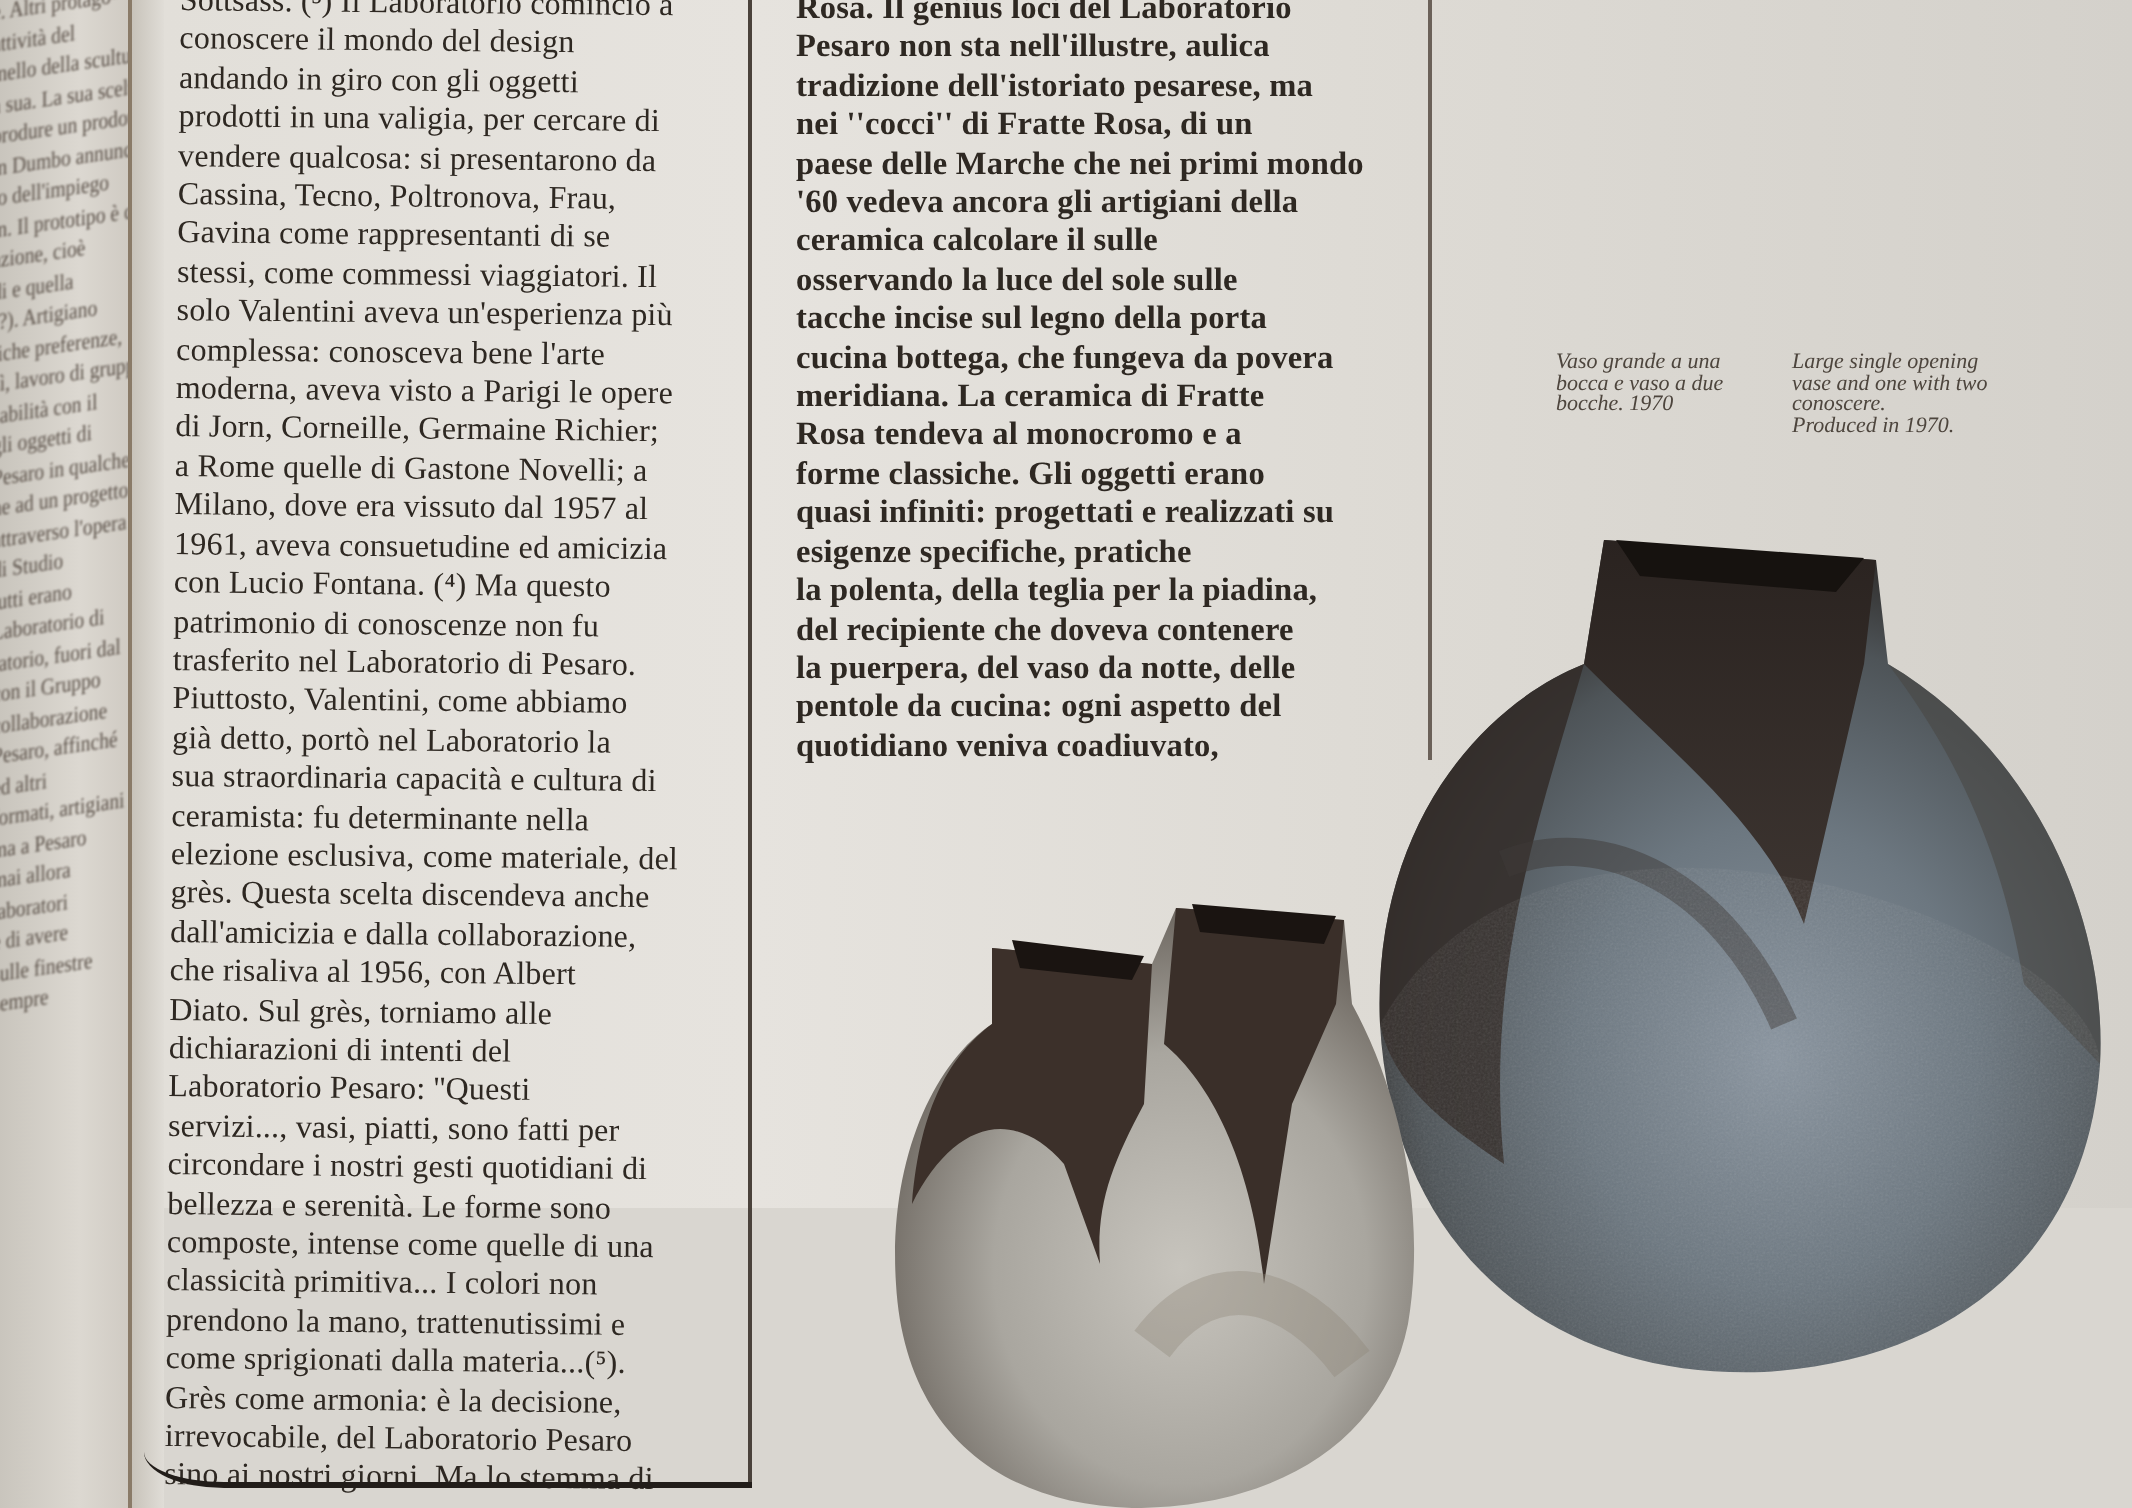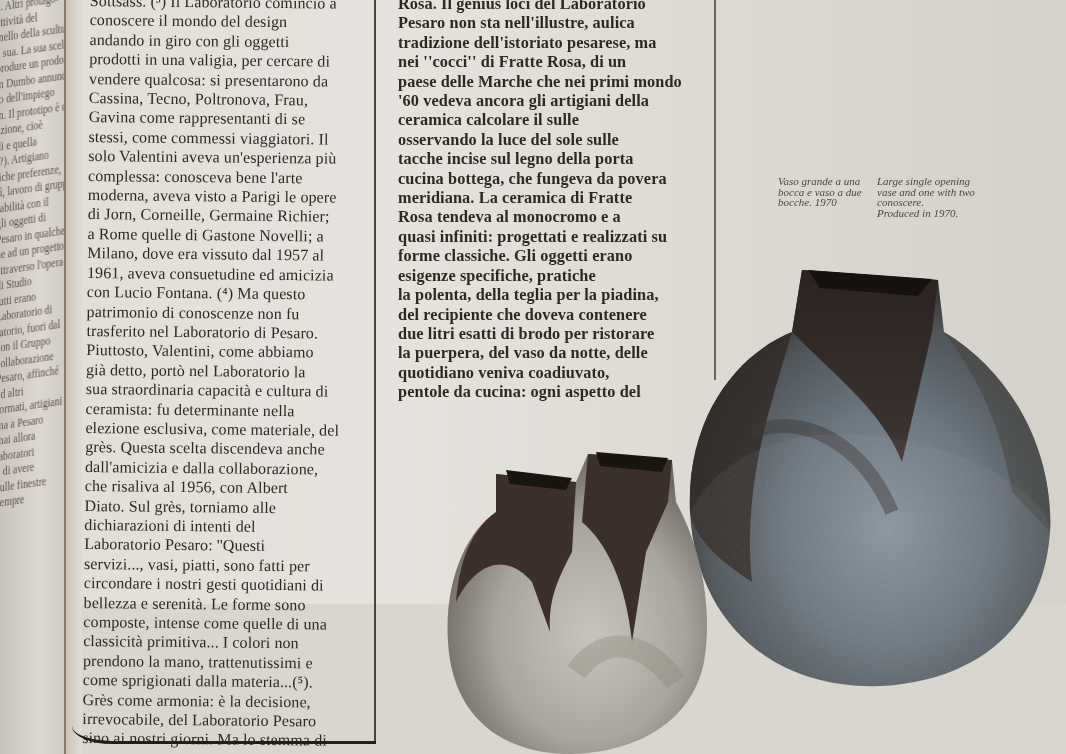--- a/index.html
+++ b/index.html
@@ -49,21 +49,21 @@
   .rule-bottom {
     position: absolute; left: -10px; top: 726px; width: 304px; height: 18px;
     border-bottom: 3px solid #221d19; border-radius: 0 0 0 40px / 0 0 0 18px;
   }
 
   .caption {
     position: absolute; font-style: italic; font-size: 11px; line-height: 10.5px; color: #4d453d;
   }
   .caption span { display: block; white-space: nowrap; }
   .caption-it { left: 652px; top: 176px; margin-left: 44px; }
-  .caption-en { left: 795px; top: 176px; }
+  .caption-en { left: 814px; top: 176px; }
 
   
   .vase { position: absolute; }
   .vase-large { left: 600px; top: 262px; width: 376px; height: 428px; }
   .vase-small { left: 354px; top: 432px; width: 276px; height: 322px; }
   .vase svg { width: 100%; height: 100%; display: block; }
 </style>
 </head>
 <body>
 
@@ -158,29 +158,28 @@
       <span>tradizione dell'istoriato pesarese, ma</span>
       <span>nei ''cocci'' di Fratte Rosa, di un</span>
       <span>paese delle Marche che nei primi mondo</span>
       <span>'60 vedeva ancora gli artigiani della</span>
       <span>ceramica calcolare il sulle</span>
       <span>osservando la luce del sole sulle</span>
       <span>tacche incise sul legno della porta</span>
       <span>cucina bottega, che fungeva da povera</span>
       <span>meridiana. La ceramica di Fratte</span>
       <span>Rosa tendeva al monocromo e a</span>
+      <span>forme classiche. Gli oggetti erano</span>
       <span>quasi infiniti: progettati e realizzati su</span>
-      <span>forme classiche. Gli oggetti erano</span>
       <span>esigenze specifiche, pratiche</span>
       <span>la polenta, della teglia per la piadina,</span>
       <span>del recipiente che doveva contenere</span>
-      <span>due litri esatti di brodo per ristorare</span>
       <span>la puerpera, del vaso da notte, delle</span>
+      <span>pentole da cucina: ogni aspetto del</span>
       <span>quotidiano veniva coadiuvato,</span>
-      <span>pentole da cucina: ogni aspetto del</span>
     </div>
   <div class="rule-v2"></div>
 
   <div class="caption caption-it" id="cap-it">
       <span>Vaso grande a una</span>
       <span>bocca e vaso a due</span>
       <span>bocche. 1970</span>
     </div>
   <div class="caption caption-en" id="cap-en">
       <span>Large single opening</span>

